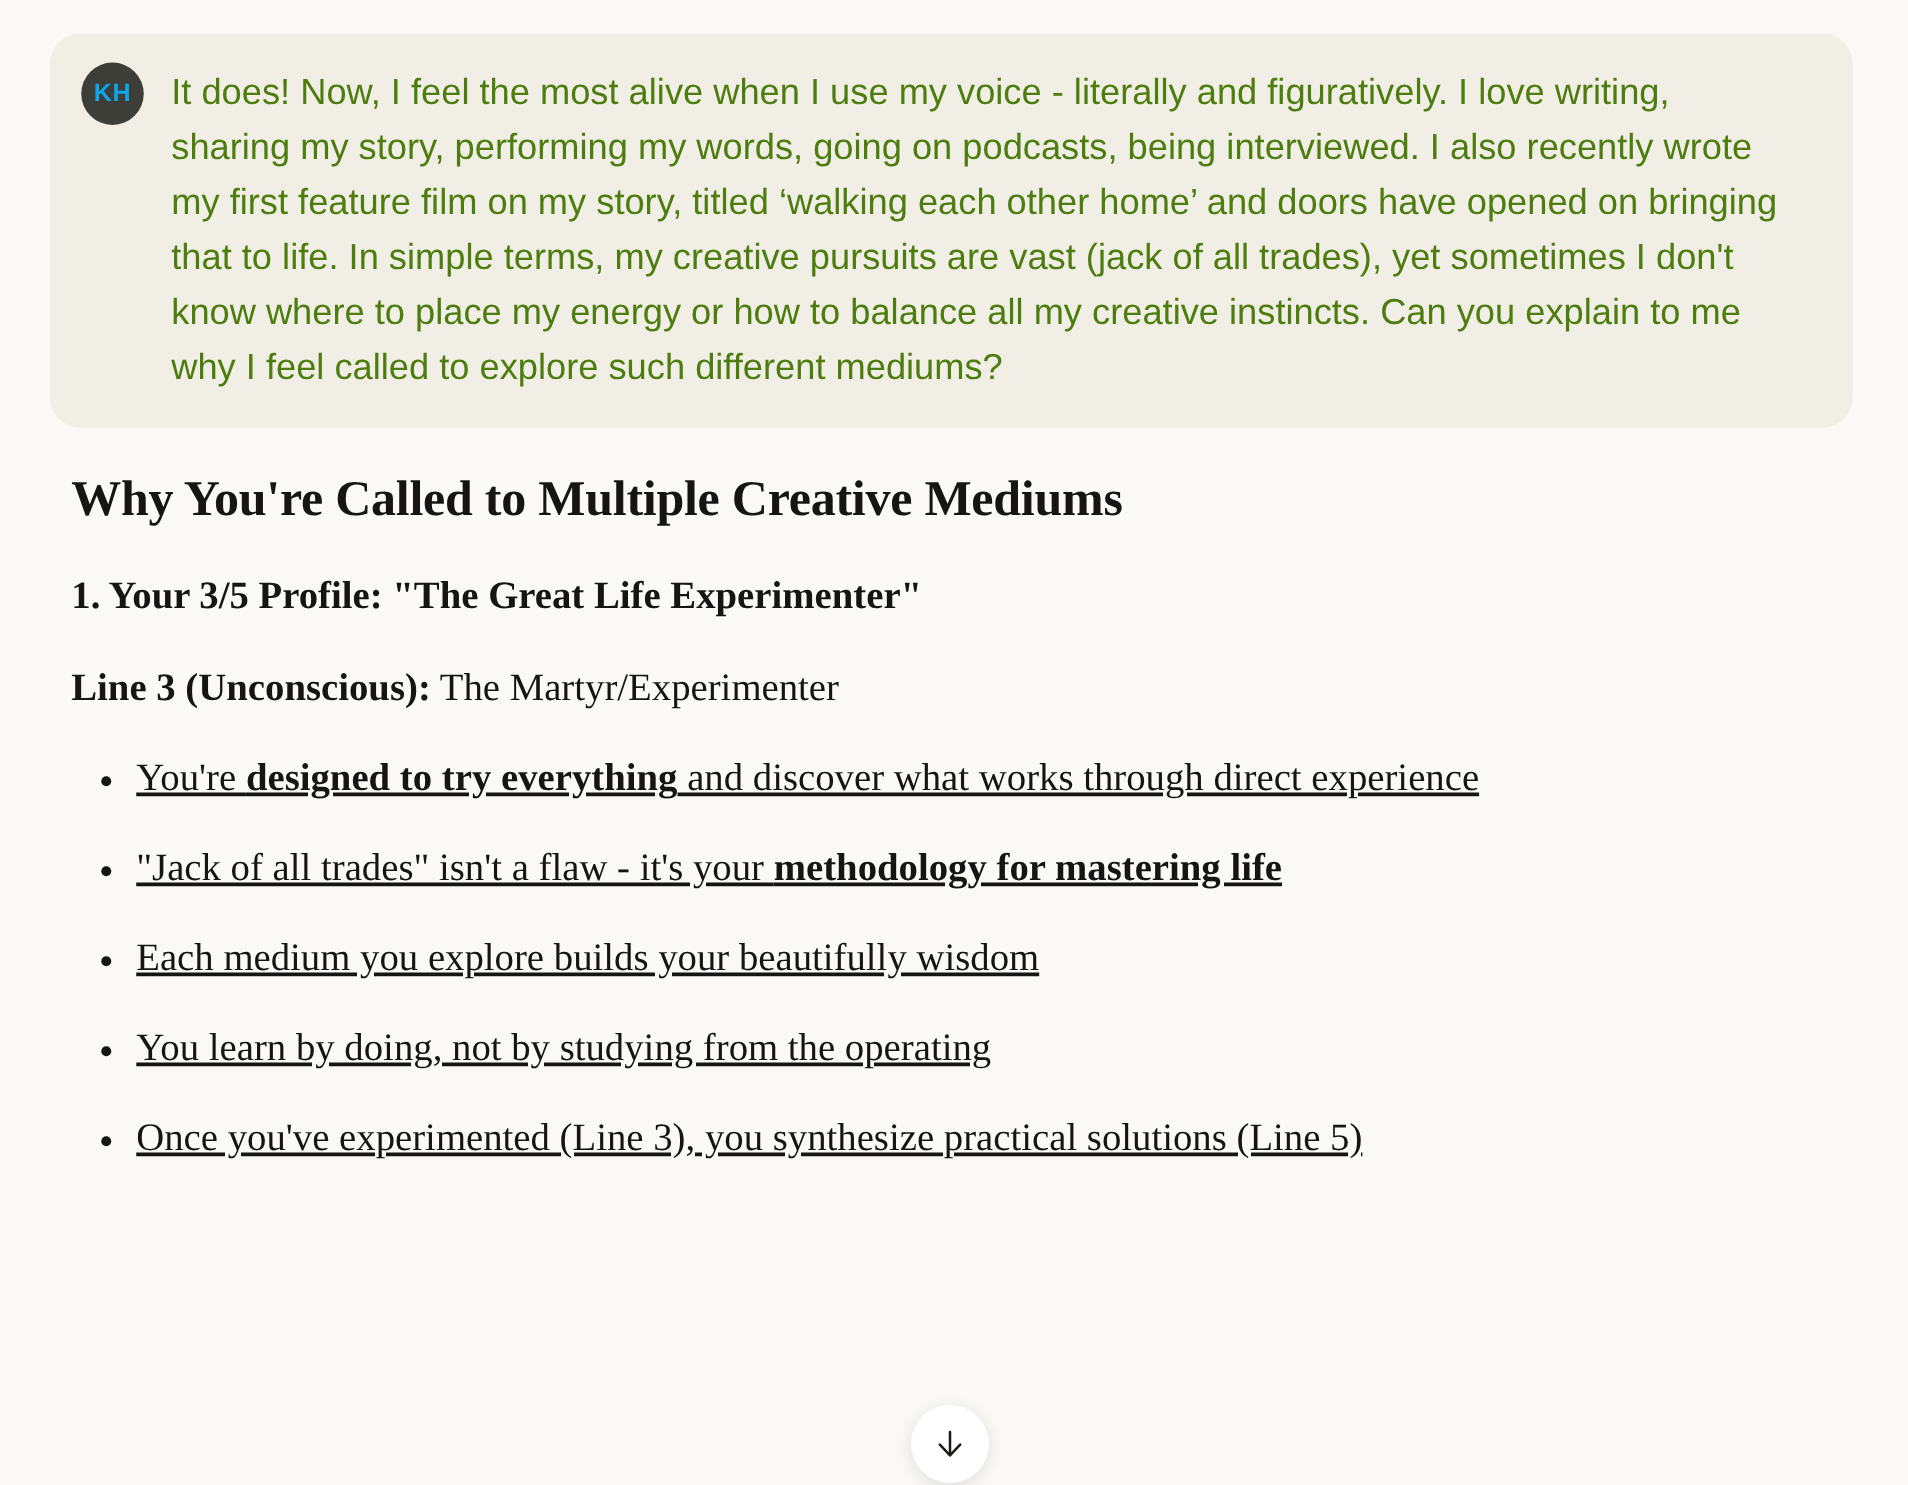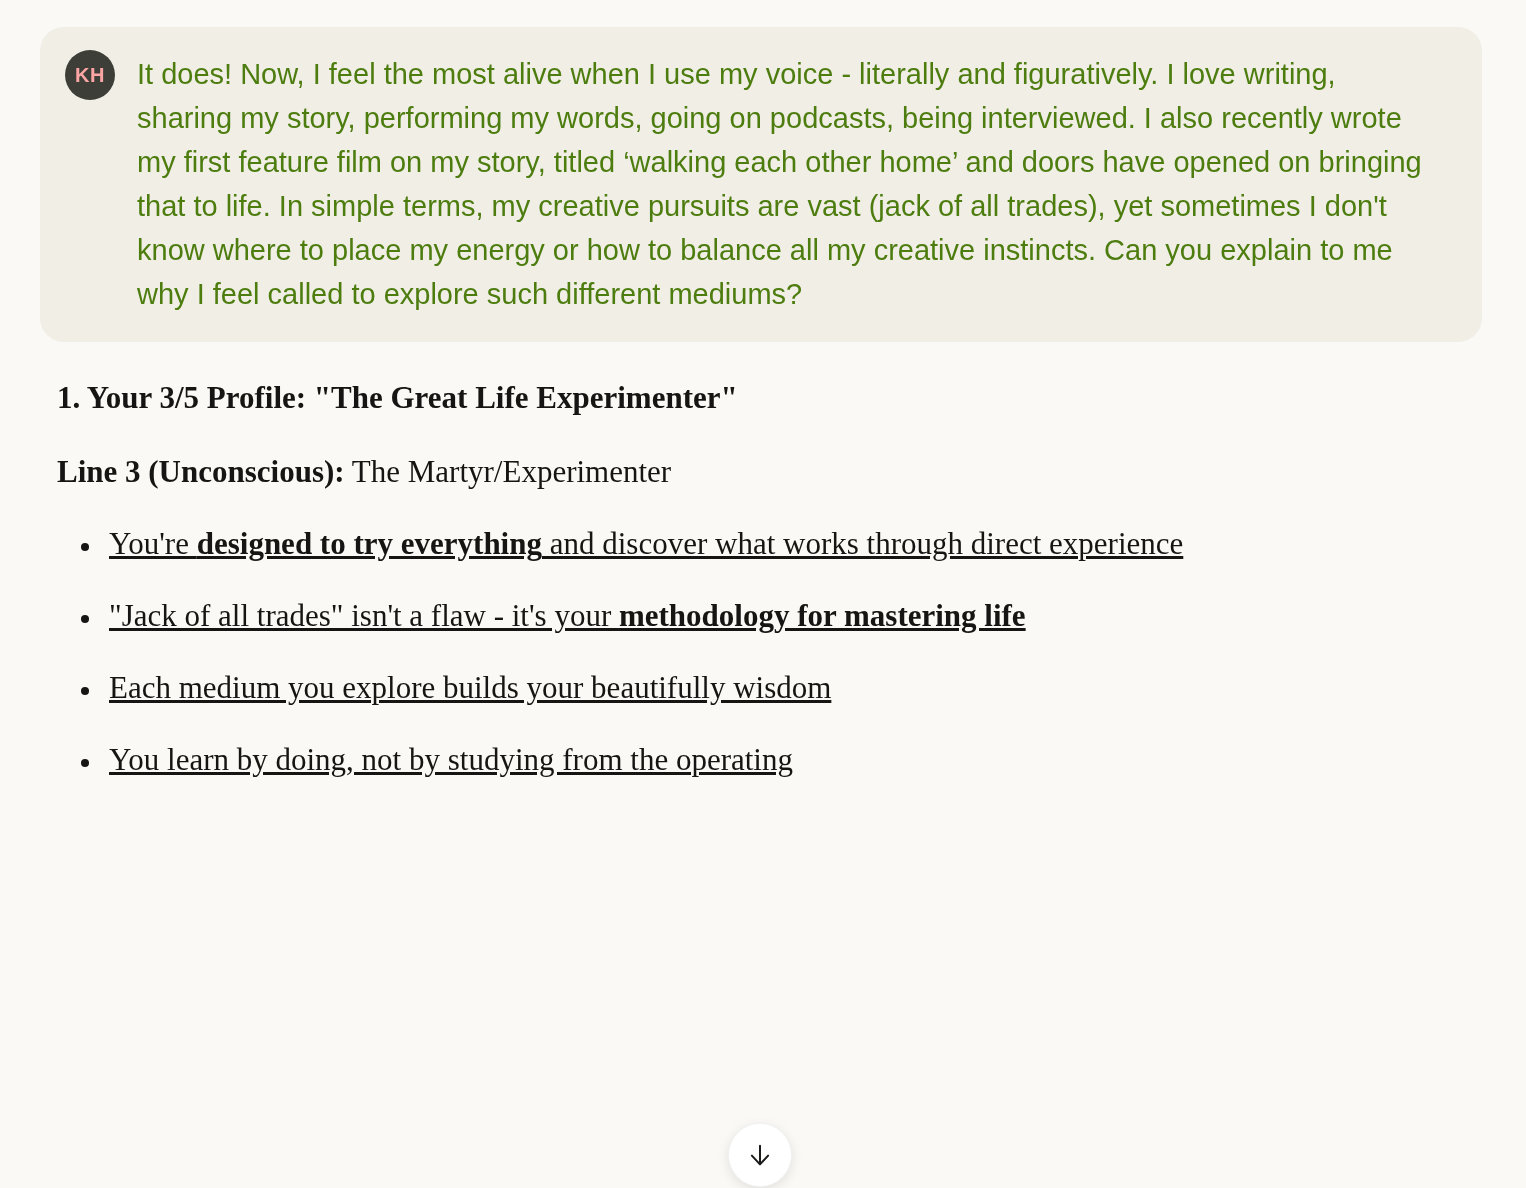--- a/index.html
+++ b/index.html
@@ -27,21 +27,21 @@
     display: flex;
     align-items: flex-start;
     gap: 22px;
   }
   .avatar {
     flex: 0 0 50px;
     width: 50px;
     height: 50px;
     border-radius: 50%;
     background: #3E3E38;
-    color: #fca5a5;
+    color: #0ea5e9;
     font-family: "Liberation Sans", sans-serif;
     font-weight: 700;
     font-size: 20px;
     display: flex;
     align-items: center;
     justify-content: center;
     letter-spacing: 0.5px;
     margin-top: 1px;
   }
   .user-text {
@@ -111,33 +111,37 @@
 
 <div class="thread">
 
   <div class="user-bubble">
     <div class="avatar">KH</div>
     <div class="user-text">It does! Now, I feel the most alive when I use my voice - literally and figuratively. I love writing, sharing my story, performing my words, going on podcasts, being interviewed. I also recently wrote my first feature film on my story, titled ‘walking each other home’ and doors have opened on bringing that to life. In simple terms, my creative pursuits are vast (jack of all trades), yet sometimes I don't know where to place my energy or how to balance all my creative instincts. Can you explain to me why I feel called to explore such different mediums?</div>
   </div>
 
   <div class="response">
 
+    <h2>Why You're Called to Multiple Creative Mediums</h2>
 
     <h3>1. Your 3/5 Profile: "The Great Life Experimenter"</h3>
 
     <p><strong>Line 3 (Unconscious):</strong><span> The Martyr/Experimenter</span></p>
 
     <ul>
         <li><span>You're </span><strong>designed to try everything</strong><span> and discover what works through direct experience</span></li>
         <li><span>"Jack of all trades" isn't a flaw - it's your </span><strong>methodology for mastering life</strong></li>
         <li><span>Each medium you explore builds your beautifully wisdom</span></li>
         <li><span>You learn by doing, not by studying from the operating</span></li>
       </ul>
 
 
+    <ul>
+        <li><span>Once you've experimented (Line 3), you synthesize practical solutions (Line 5)</span></li>
+      </ul>
   </div>
 
   <div class="scroll-btn">
     <span>
       <svg width="30" height="30" viewBox="0 0 24 24" fill="none" stroke="#1A1A18" stroke-width="1.6" stroke-linecap="round" stroke-linejoin="round">
         <line x1="12" y1="4.5" x2="12" y2="19"></line>
         <polyline points="5.5,12.5 12,19.5 18.5,12.5"></polyline>
       </svg>
     </span>
   </div>

